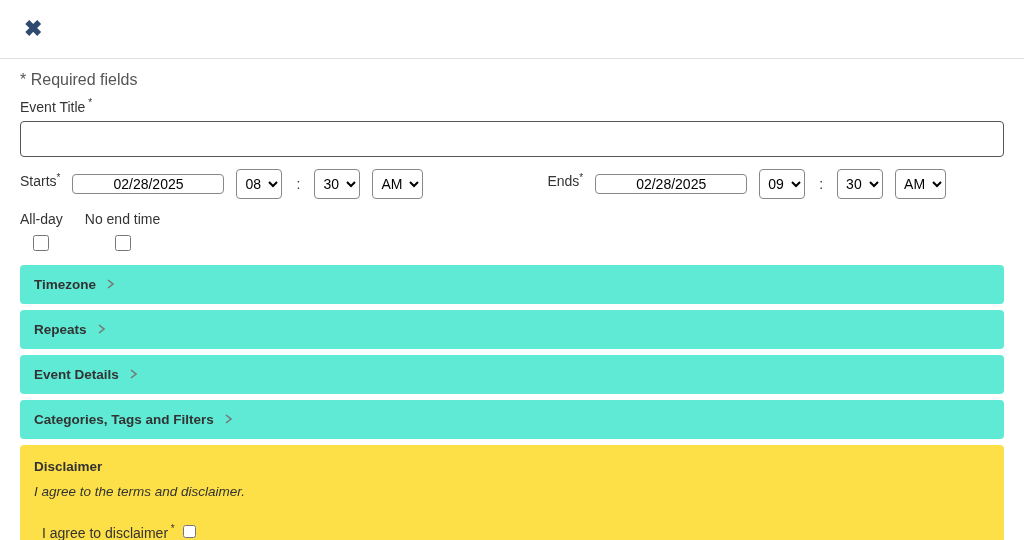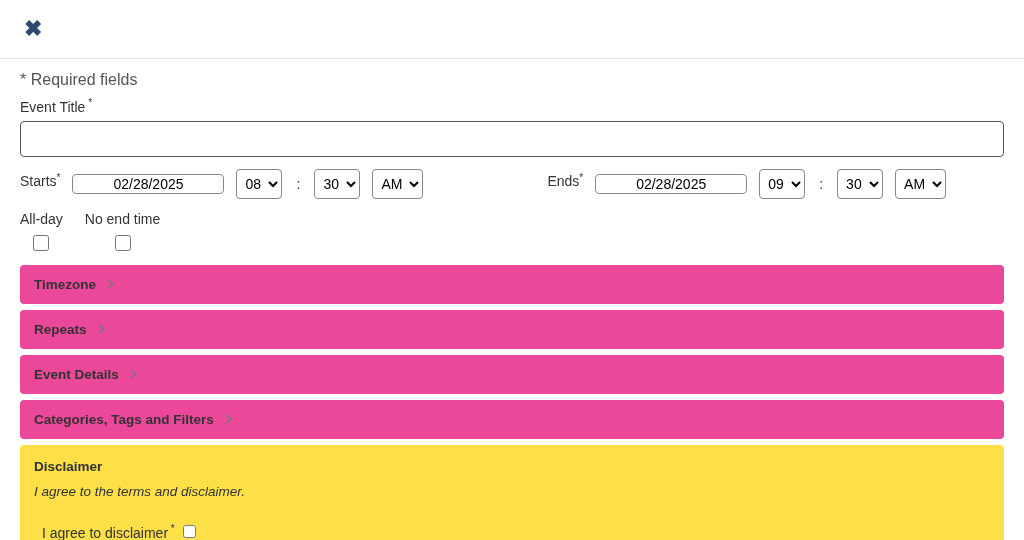--- a/index.html
+++ b/index.html
@@ -102,21 +102,21 @@
     gap: 8px;
     flex-direction: column;
   }
   .checkbox-group input[type="checkbox"] {
     width: 16px;
     height: 16px;
     border: 1px solid #888;
     border-radius: 3px;
   }
   .accordion {
-    background: #ec4899;
+    background: #5eead4;
     border-radius: 4px;
     padding: 12px 14px;
     margin-bottom: 6px;
   }
   .accordion-header {
     display: flex;
     align-items: center;
     gap: 10px;
     cursor: pointer;
   }

